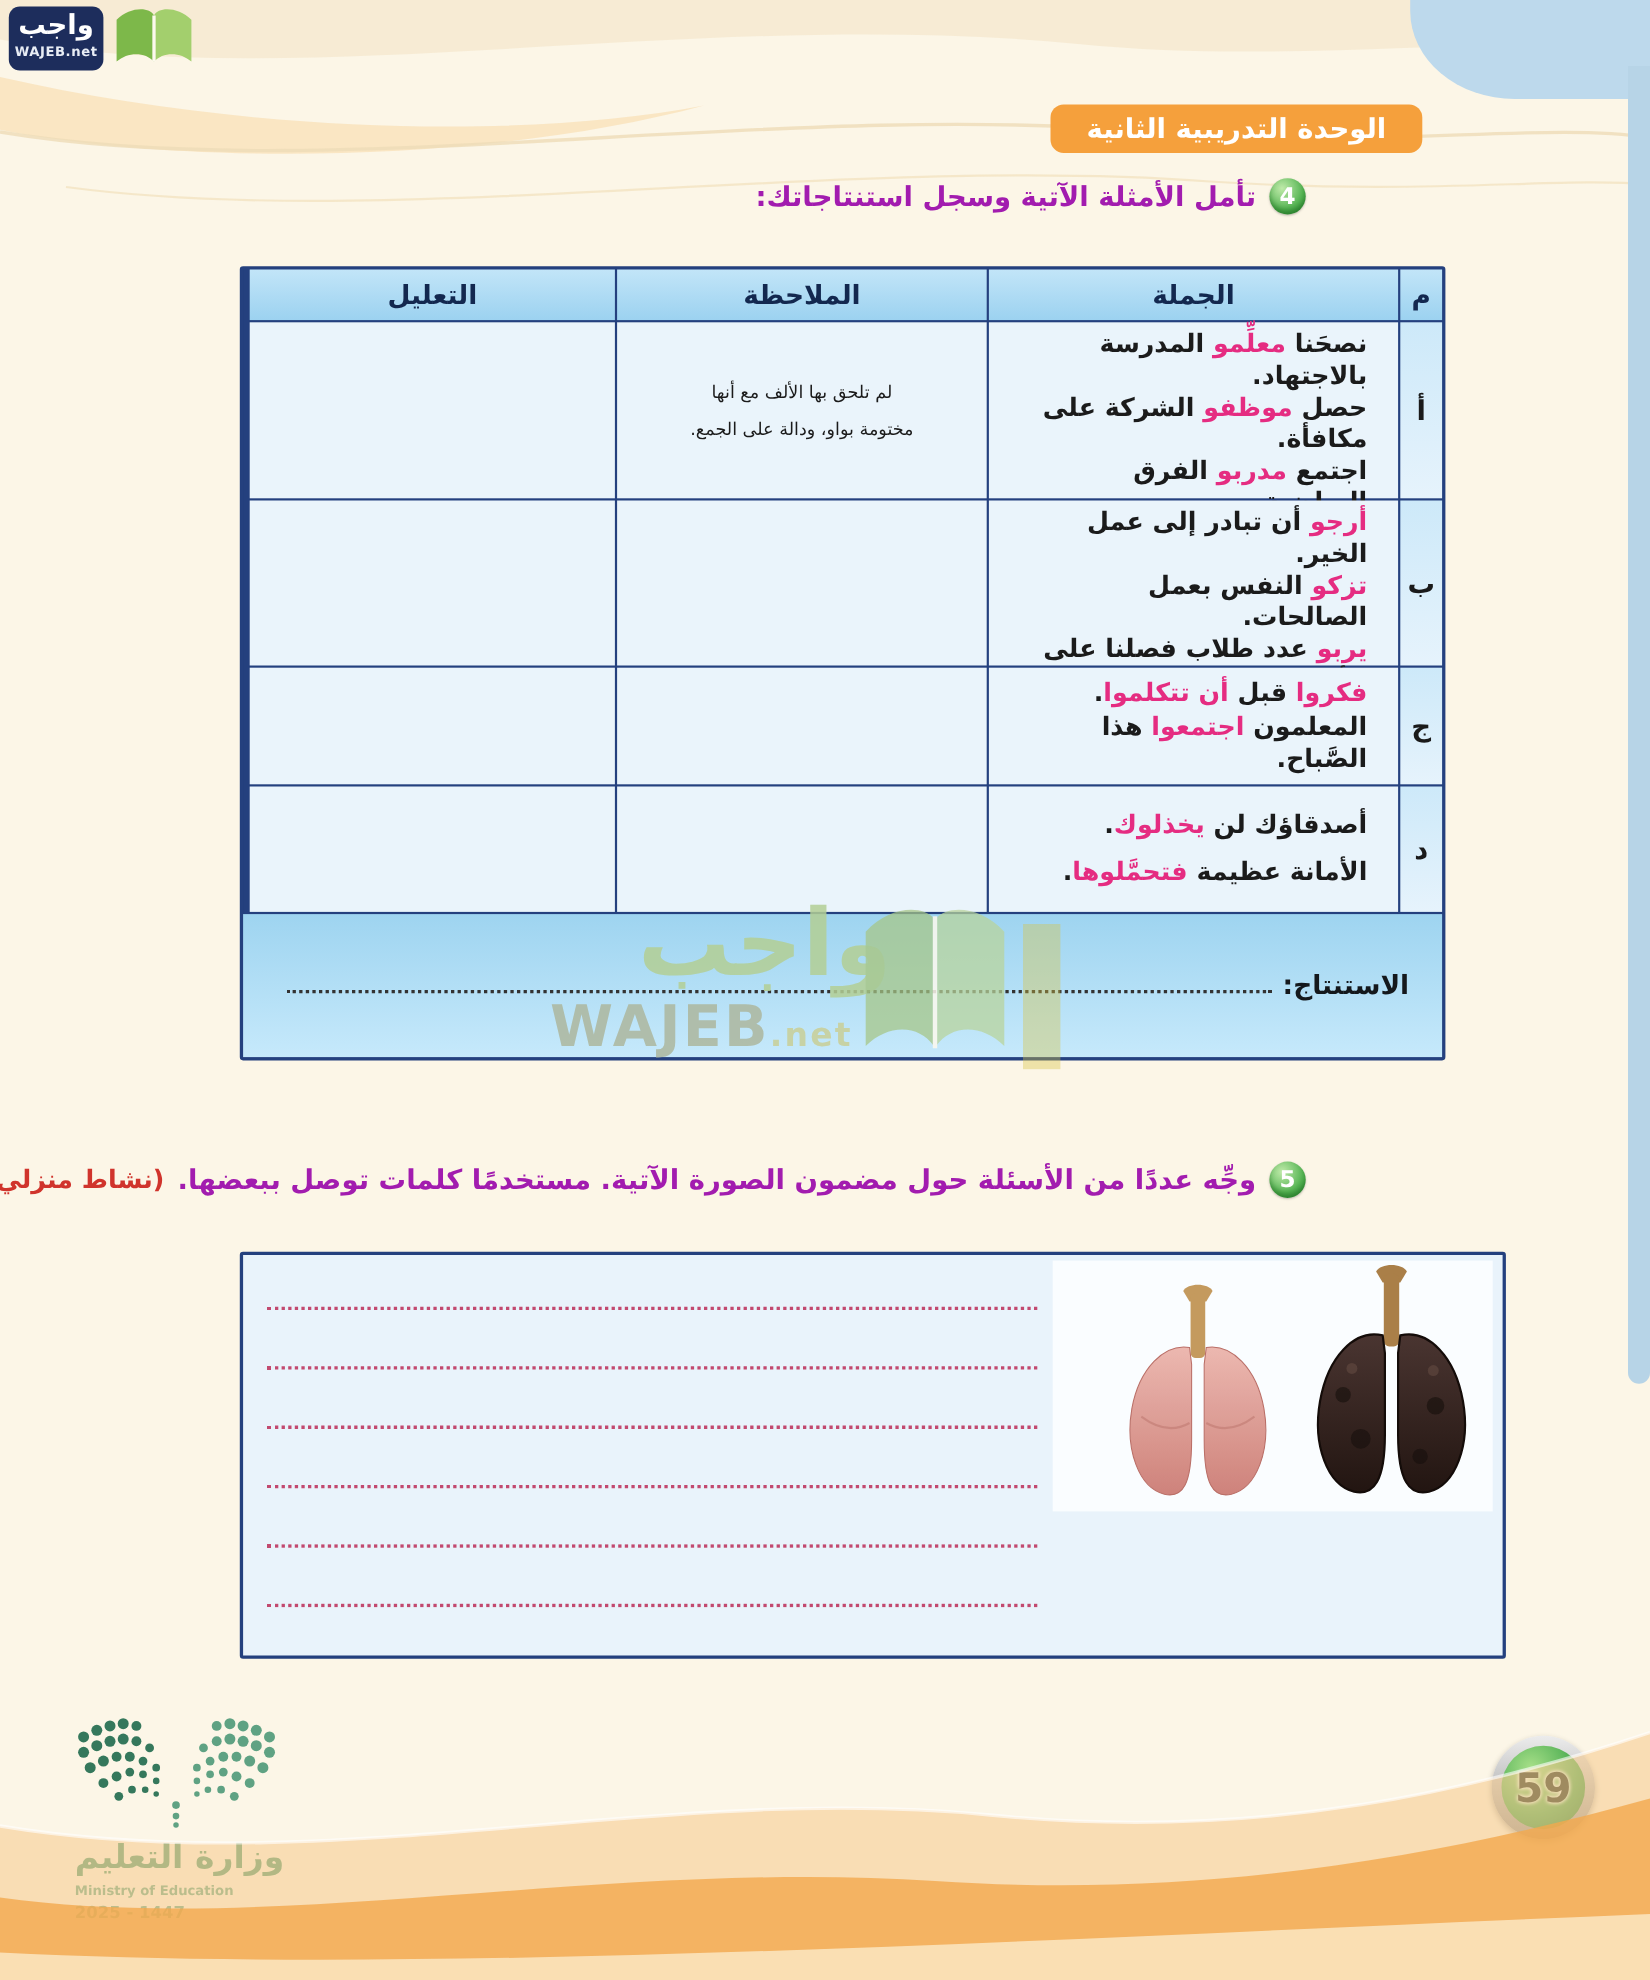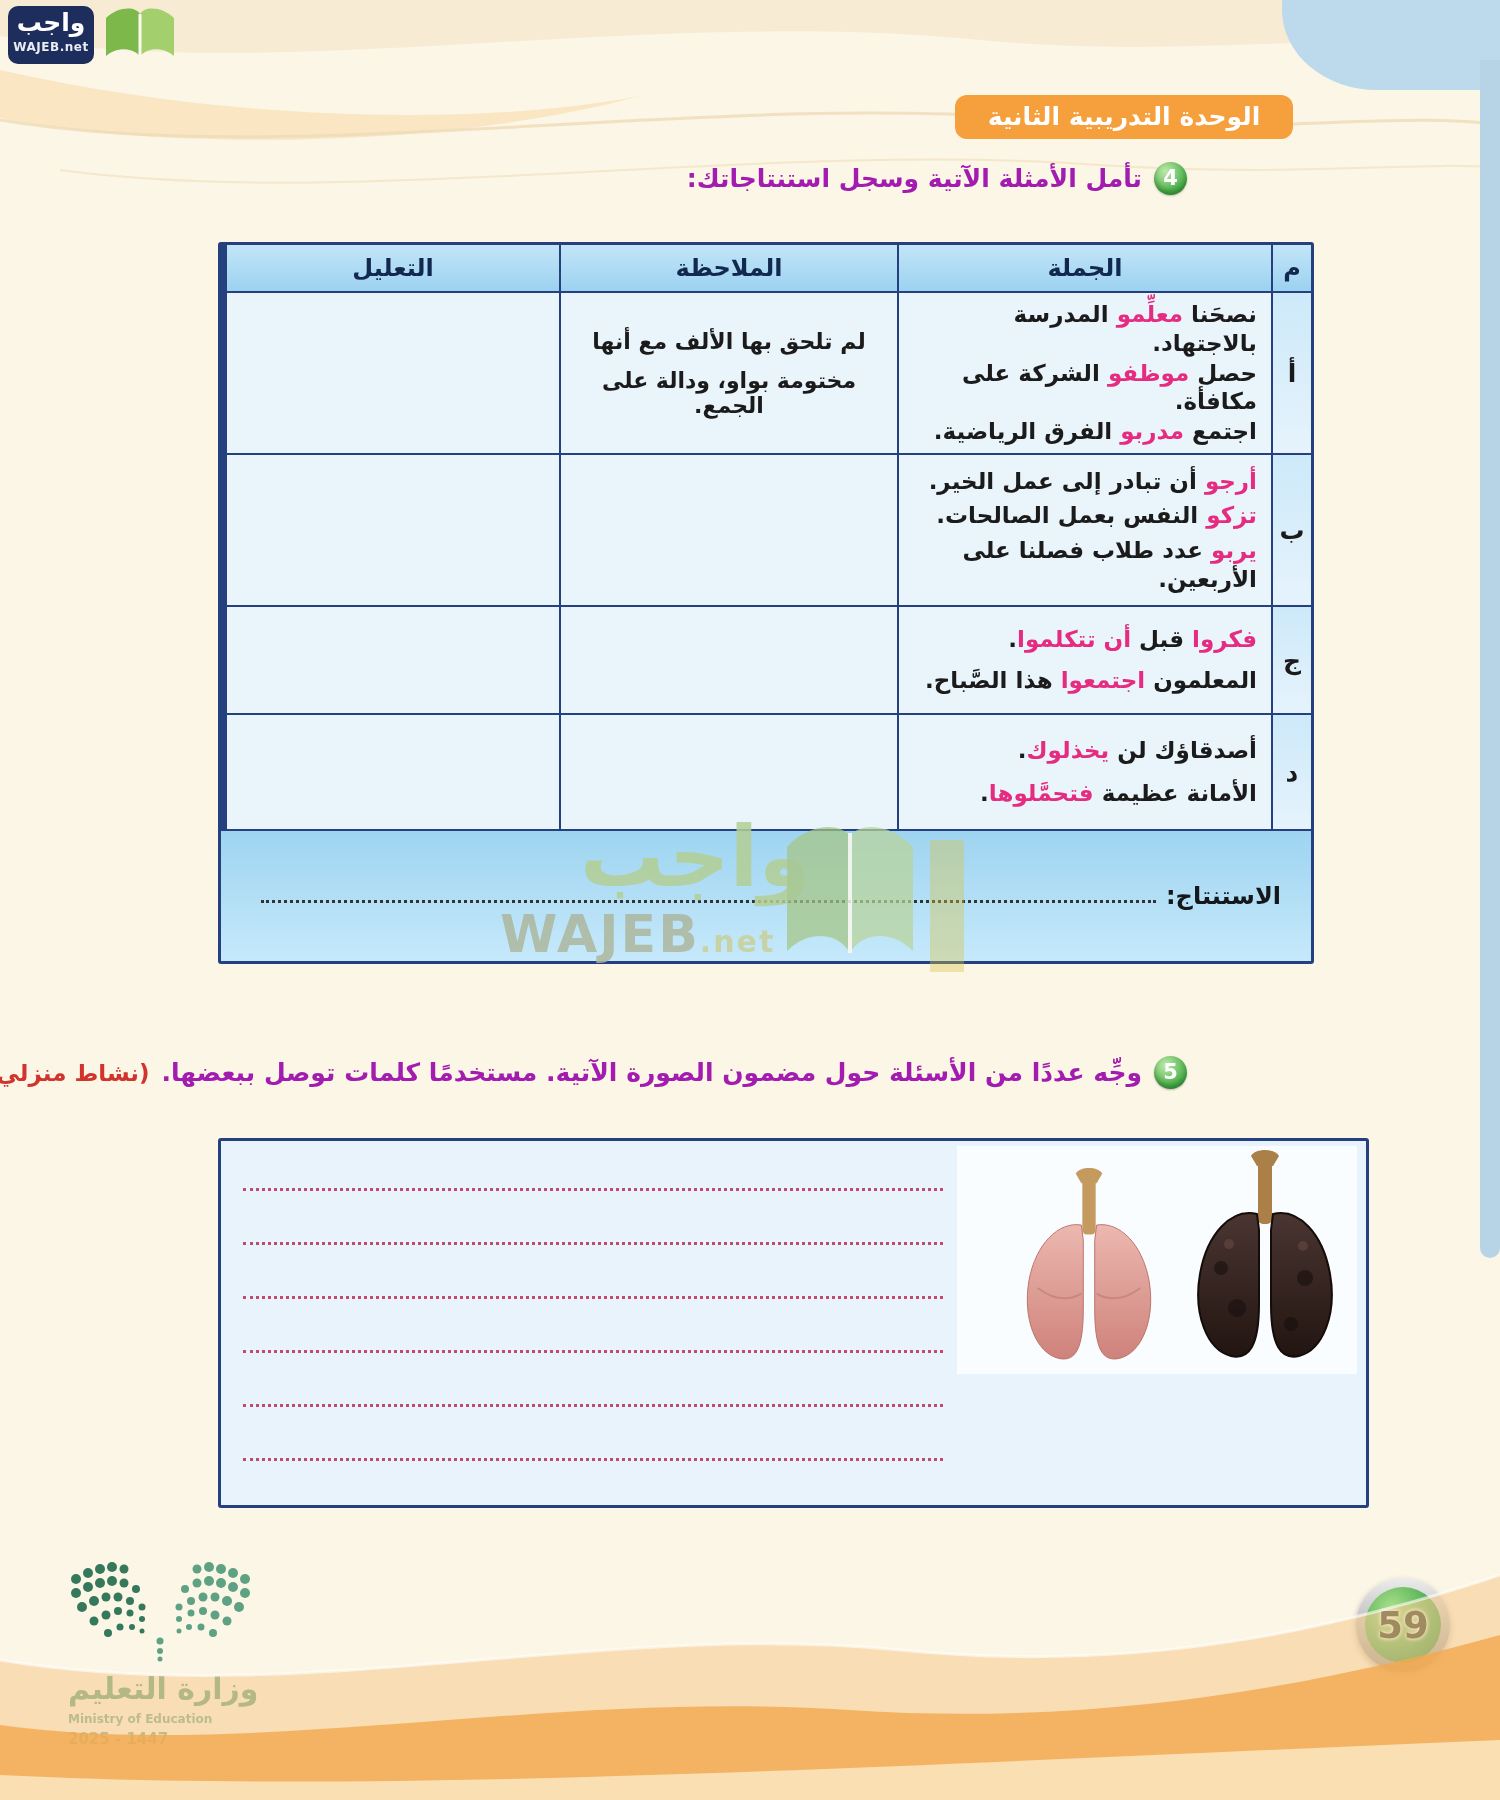--- a/index.html
+++ b/index.html
@@ -46,25 +46,25 @@
   .grid4{display:grid;grid-template-columns:38px 372px 336px 332px;
     grid-template-rows:46px 160px 150px 106px 114px;gap:2px;}
   .cell{background:#eaf4fb;}
   .cell.head{background:linear-gradient(#c2e5f8,#9cd2f0);
     display:flex;align-items:center;justify-content:center;
     font-size:24px;font-weight:700;color:#13284f;}
   .cell.idcell{background:linear-gradient(#cde9f9,#e6f3fc);
     display:flex;align-items:center;justify-content:center;
     font-size:25px;font-weight:700;color:#1a1a1a;}
   .cell.sentcell{display:flex;flex-direction:column;justify-content:space-evenly;
-    padding:6px 14px;font-size:23px;font-weight:700;color:#1b1b1b;line-height:1.25;}
+    padding:6px 28px;font-size:23px;font-weight:700;color:#1b1b1b;line-height:1.25;}
   .hl{color:#e52c81;}
   .cell.notecell{display:flex;flex-direction:column;justify-content:center;
     gap:14px;padding:6px 12px;text-align:center;
-    font-size:22px;font-weight:700;color:#1b1b1b;}
+    font-size:16px;font-weight:400;color:#1b1b1b;}
   .conclusion{height:130px;background:linear-gradient(#9ed4f0,#c6e9fb);
     display:flex;align-items:center;padding:0 30px;direction:rtl;
     font-size:24px;font-weight:700;color:#14181c;position:relative;}
   .leader{flex:1;border-bottom:3px dotted #333;height:2px;margin:0 10px;
     transform:translateY(4px);}
 
   
   .watermark{position:absolute;left:430px;top:808px;width:580px;height:175px;
     pointer-events:none;opacity:.85;}
   .wm-ar{position:absolute;left:150px;top:0px;font-size:84px;font-weight:700;

